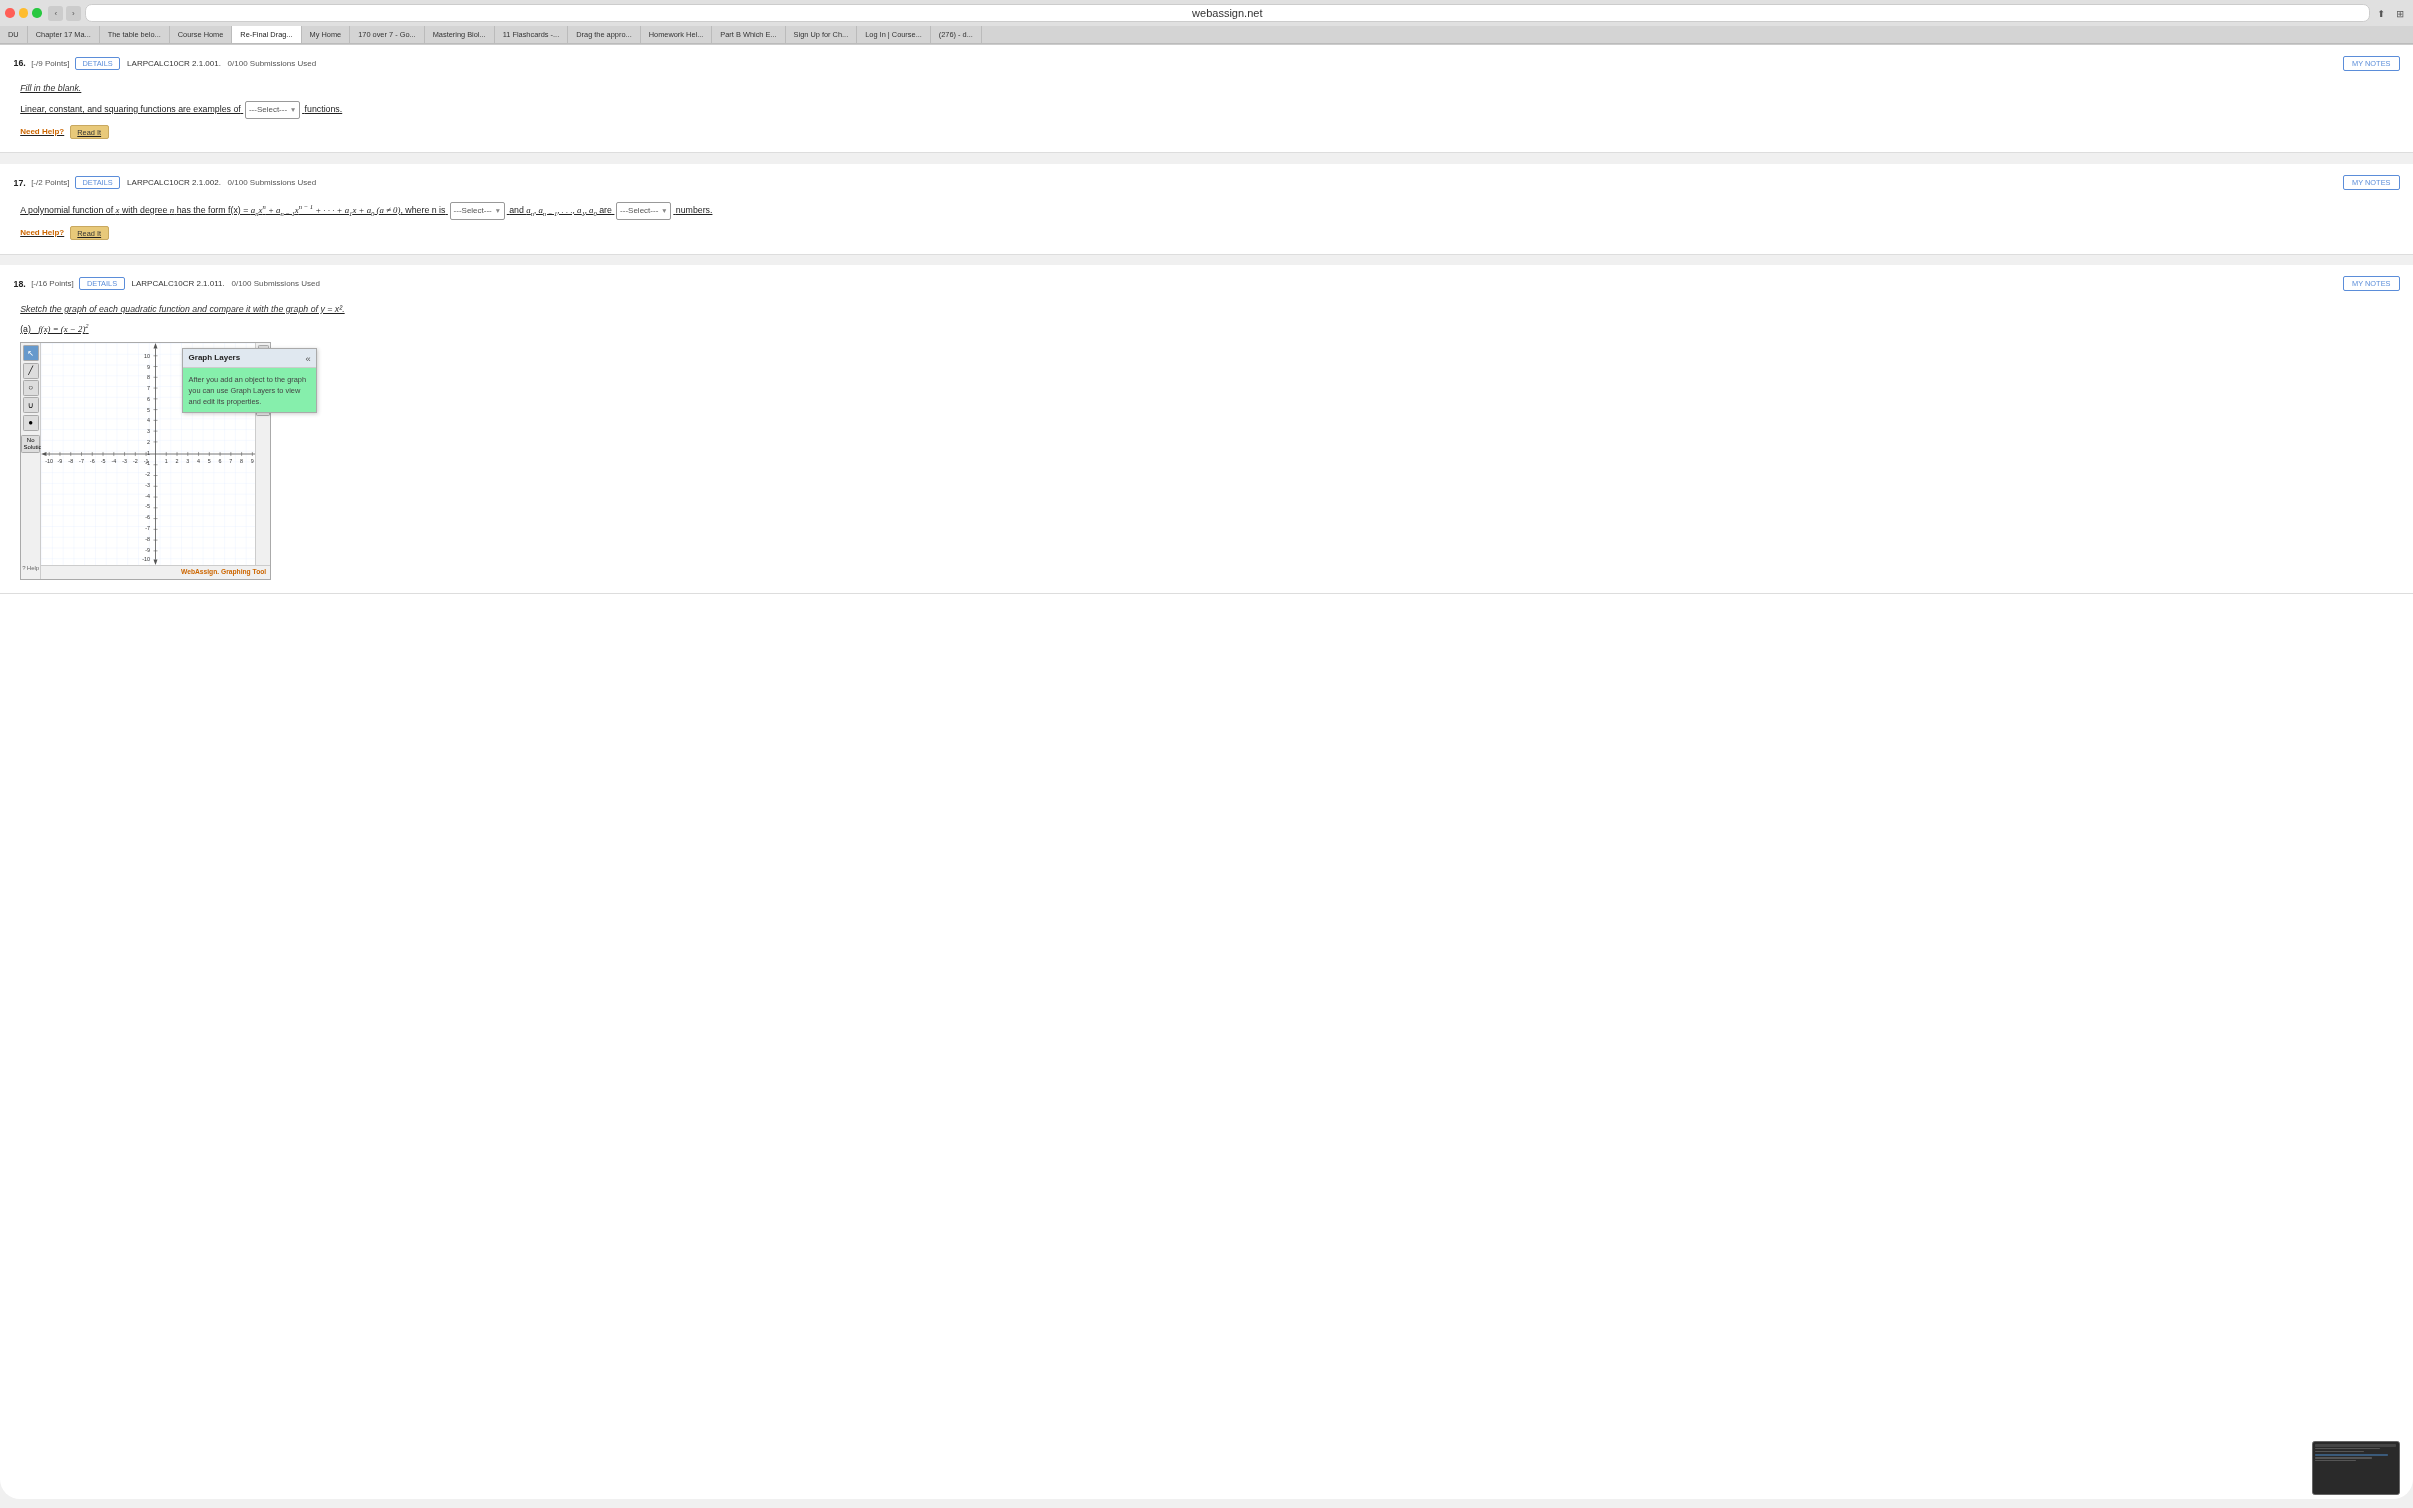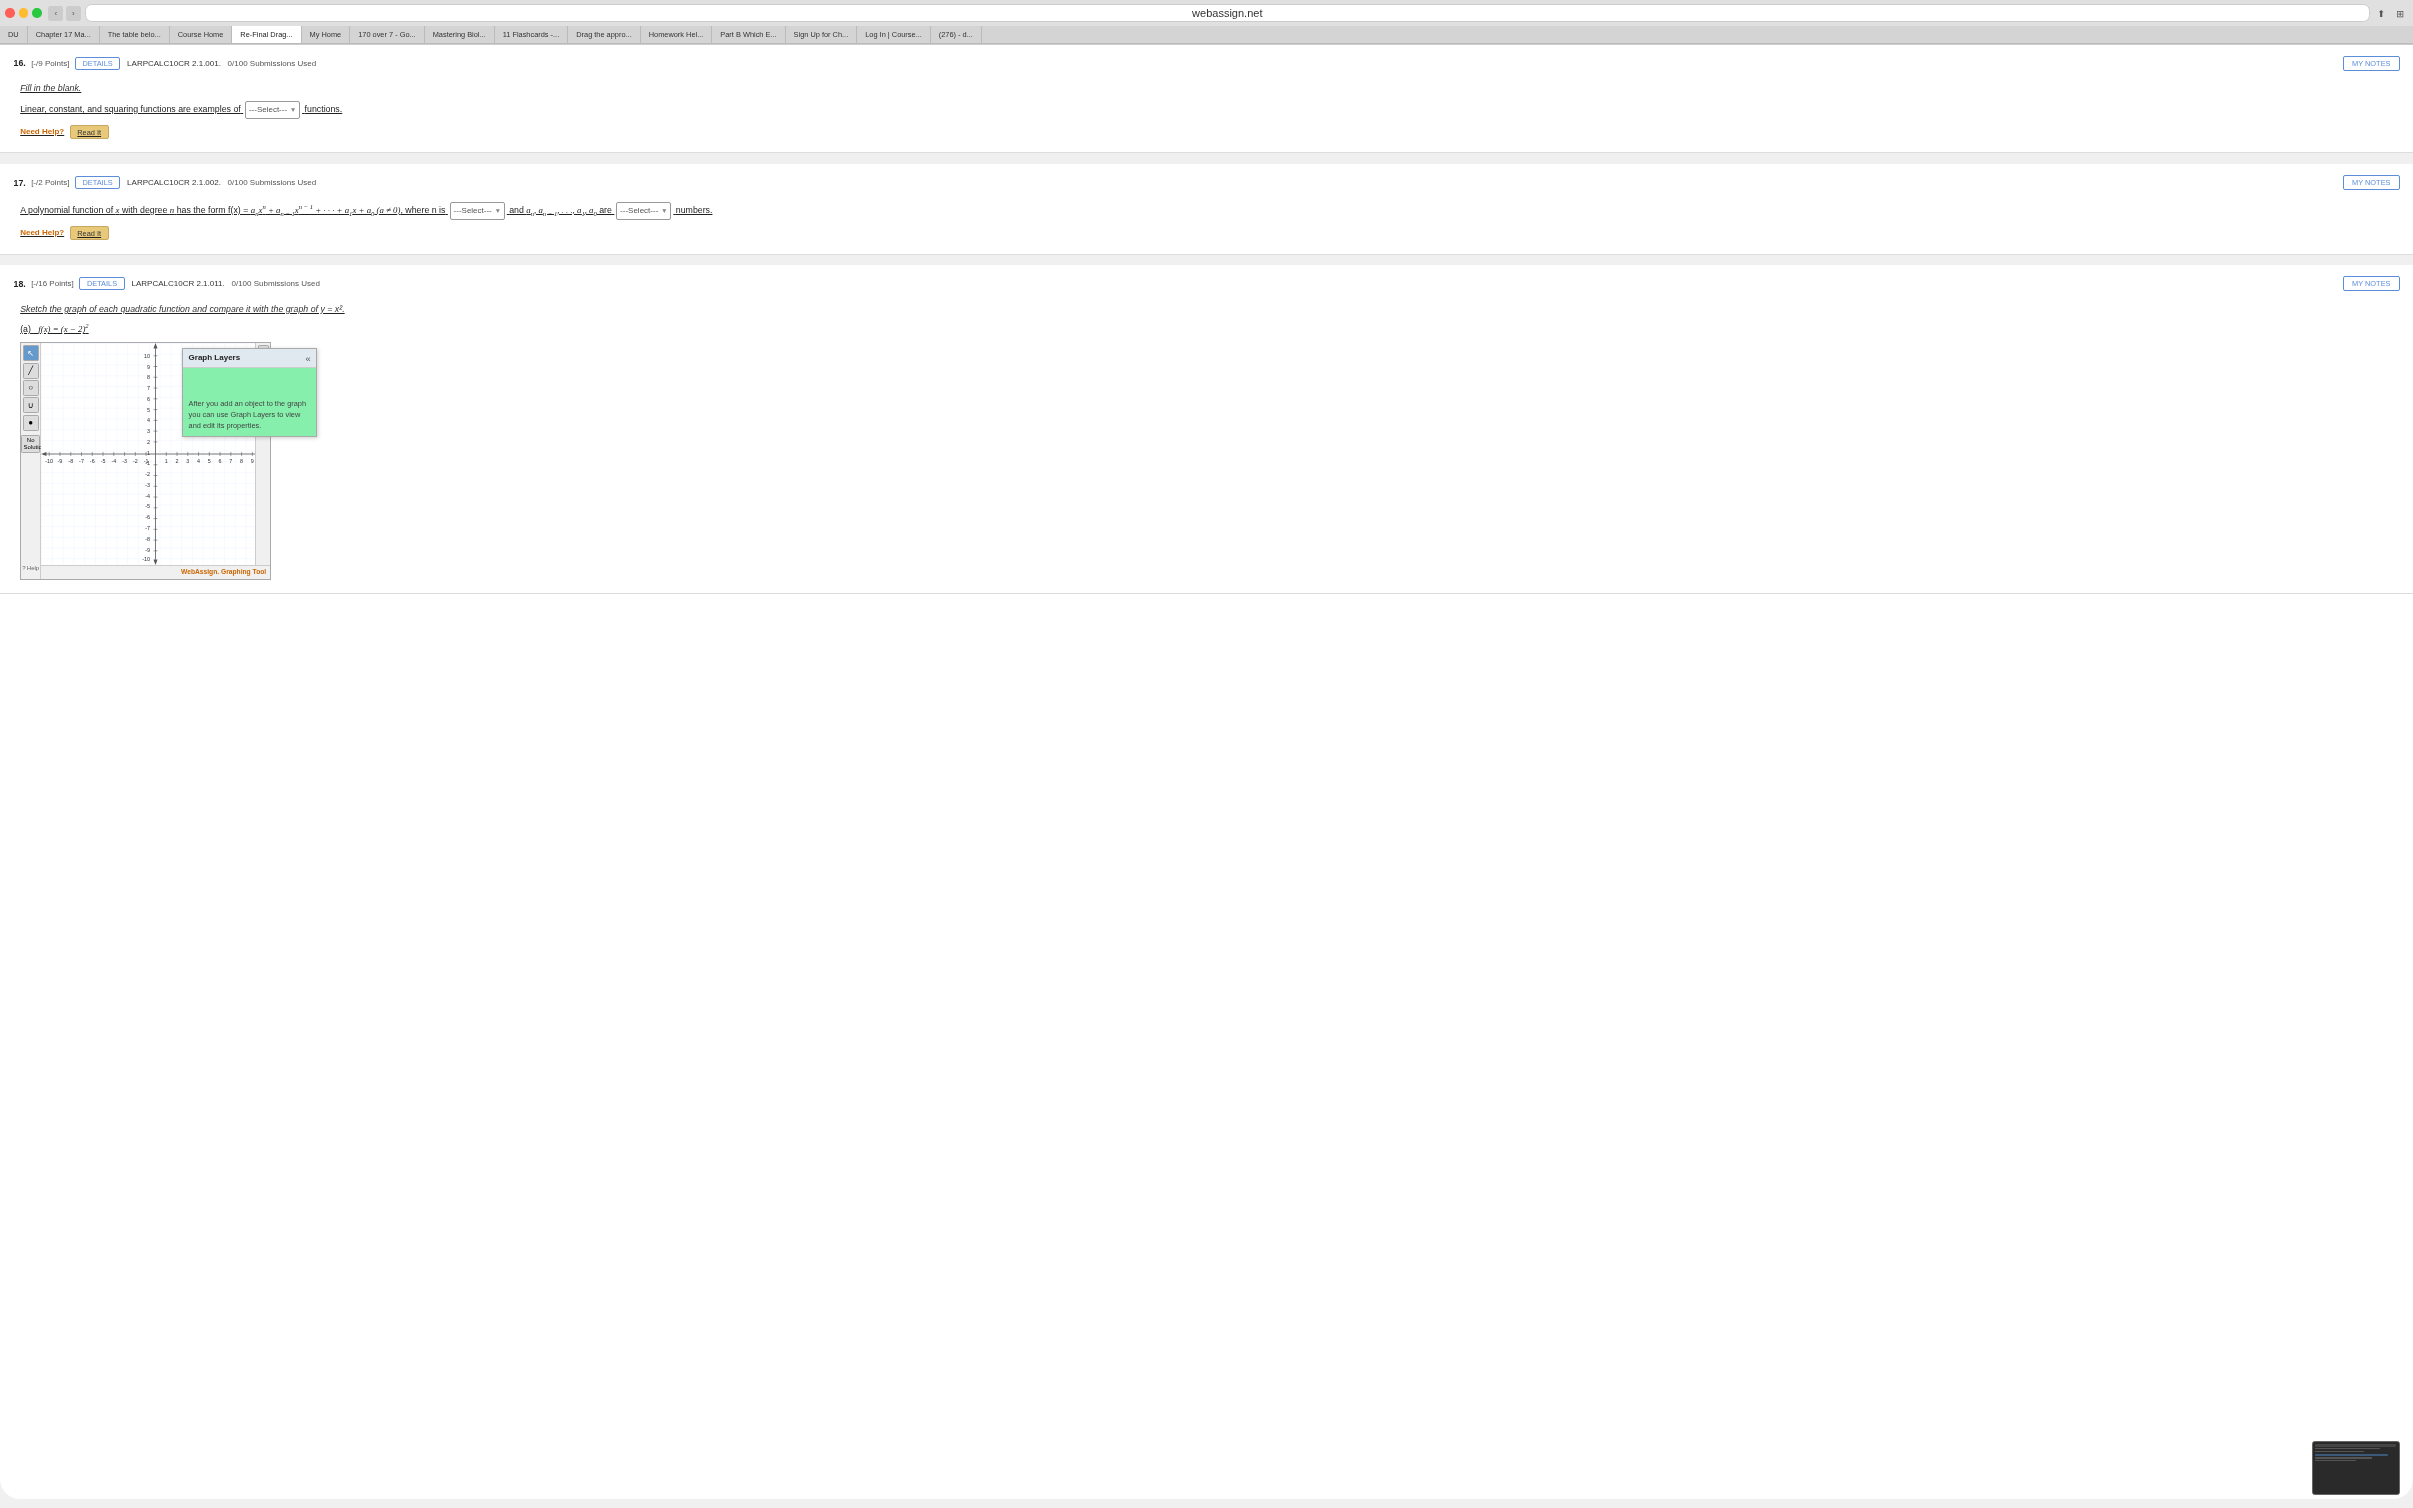--- a/index.html
+++ b/index.html
@@ -323,21 +323,20 @@
       cursor: pointer;
       font-size: 9.4px;
       color: #555;
       border: none;
       background: none;
     }
     .popup-body {
       padding: 5.4px;
       color: #444;
       line-height: 1.5;
-      margin-top: 24px;
     }
 
     
     .thumbnail {
       position: fixed;
       bottom: 13.5px;
       right: 13.5px;
       width: 88px;
       height: 54px;
       background: #333;

